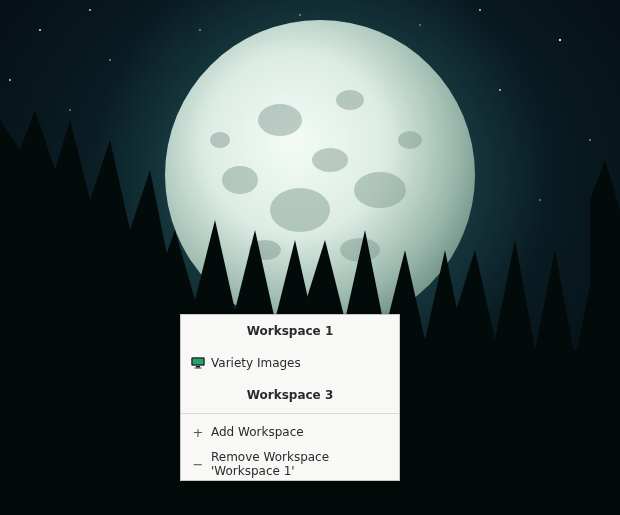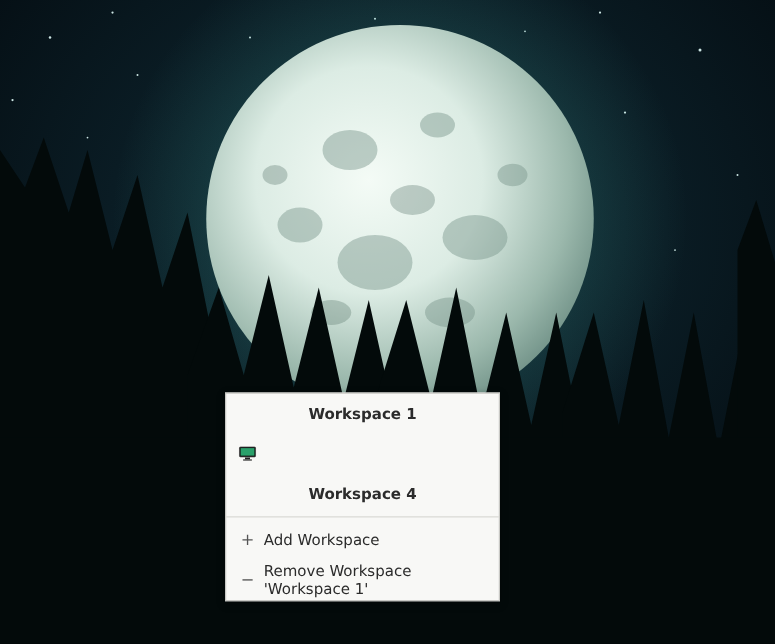--- a/index.html
+++ b/index.html
@@ -147,23 +147,24 @@
   </div>
   <div class="menu-item">
     <span class="icon-slot">
       <svg width="14" height="12" viewBox="0 0 14 12">
         <rect x="0.5" y="0.5" width="13" height="8" rx="1" fill="#111" stroke="#444" stroke-width="0.6"></rect>
         <rect x="1.5" y="1.5" width="11" height="6" fill="#2aa06a"></rect>
         <rect x="5" y="9" width="4" height="1.5" fill="#222"></rect>
         <rect x="3.5" y="10.5" width="7" height="1" fill="#333"></rect>
       </svg>
     </span>
+    <span class="label">Variety Images</span>
   </div>
   <div class="menu-item heading">
-    <span>Workspace 4</span>
+    <span>Workspace 3</span>
   </div>
   <div class="menu-sep"></div>
   <div class="menu-item">
     <span class="icon-slot">
         <span class="sign">+</span>
       </span>
     <span class="label">Add Workspace</span>
   </div>
   <div class="menu-item">
     <span class="icon-slot">

